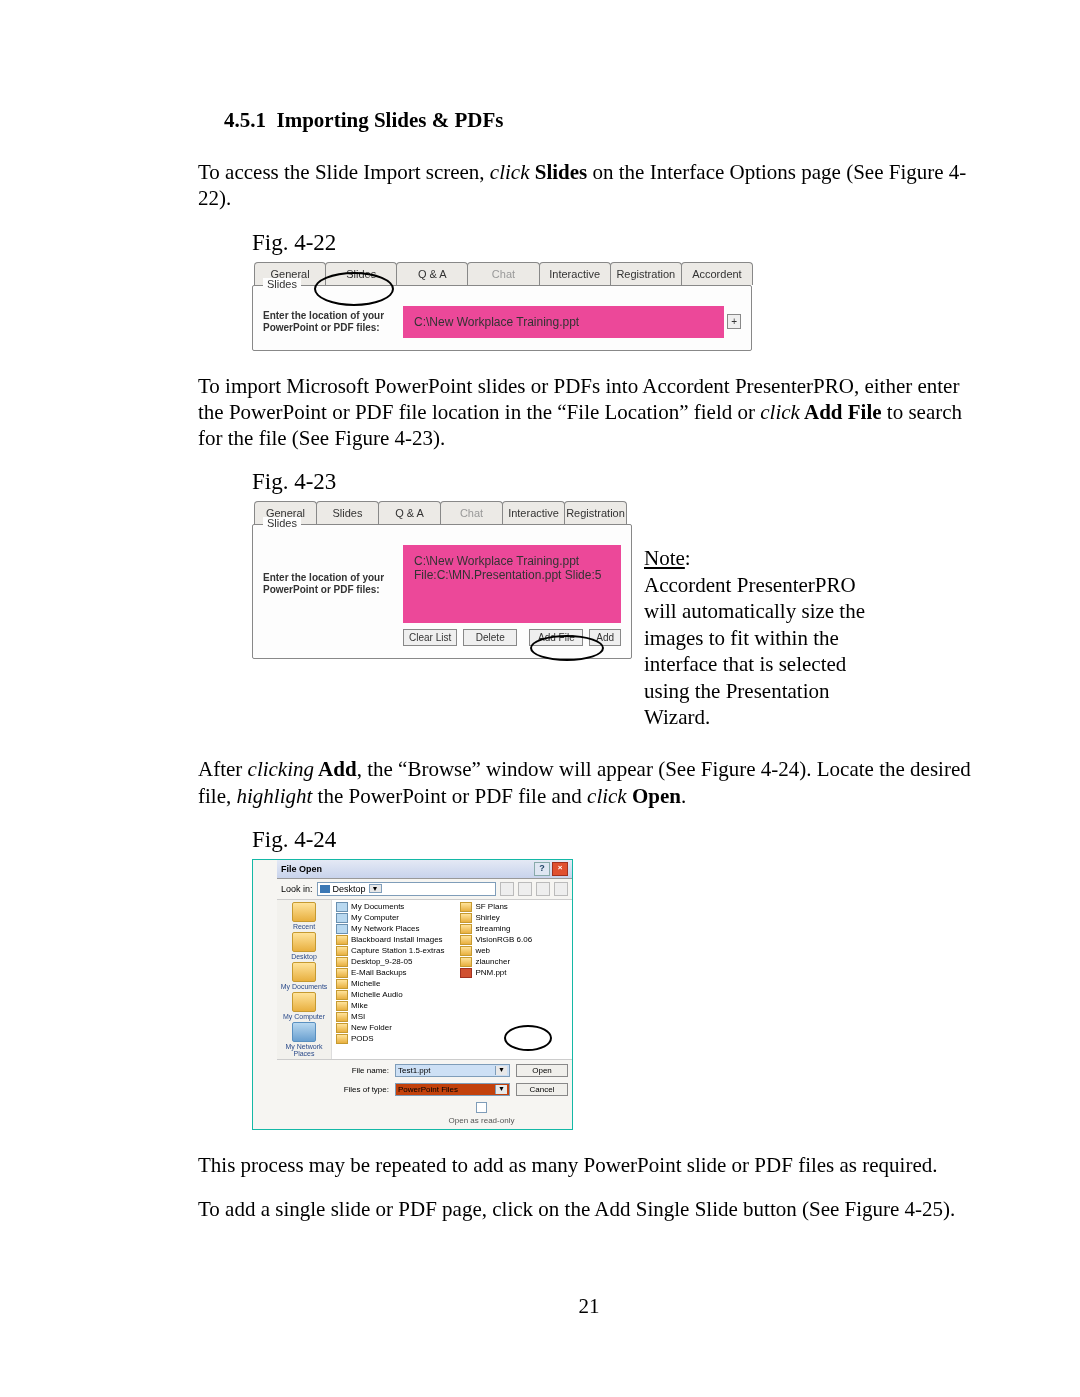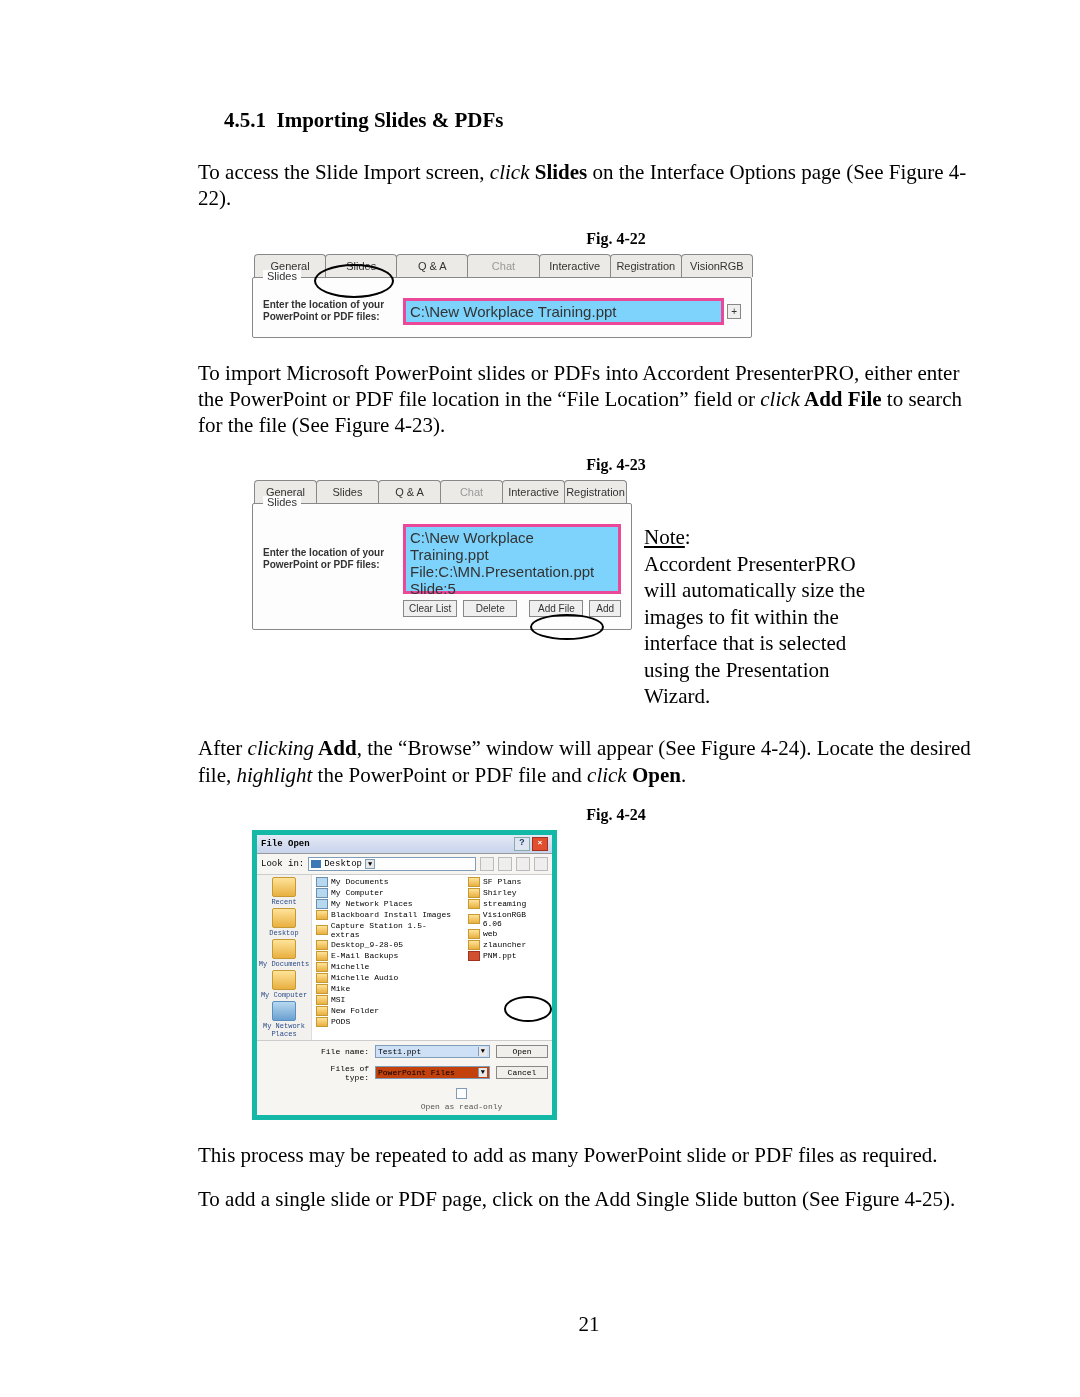--- a/index.html
+++ b/index.html
@@ -19,24 +19,23 @@
     font-size: 21px;
     font-weight: bold;
     margin: 0 0 26px 26px;
   }
   .body-text {
     font-size: 21px;
     line-height: 1.25;
     margin: 0 0 18px 0;
   }
   .fig-label {
-    font-size: 16px;
-    font-weight: bold;
+    font-size: 23px;
+    font-weight: normal;
     margin: 0 0 6px 54px;
-    text-align: center;
   }
   .figure {
     margin: 0 0 22px 54px;
   }
 
   
   .ui422, .ui423 {
     font-family: Verdana, Geneva, Tahoma, sans-serif;
     font-size: 11px;
     color: #333;
@@ -77,23 +76,23 @@
     align-items: center;
     margin-top: 10px;
   }
   .field-label {
     width: 140px;
     font-weight: bold;
     font-size: 10px;
     line-height: 1.2;
   }
   .text-input {
-    border: 3px solid #ec4899;
-    background: #7dd3fc;
-    font-size: 15px;
+    border: 7px solid #ec4899;
+    background: #ec4899;
+    font-size: 12px;
     padding: 2px 4px;
     flex: 1;
   }
   .text-input.tall {
     height: 60px;
     white-space: pre-line;
   }
   .side-btn {
     border: 1px solid #888;
     background: #efefef;
@@ -136,25 +135,26 @@
     font-size: 21px;
     line-height: 1.26;
     max-width: 230px;
     margin-top: 44px;
   }
   .underline { text-decoration: underline; }
 
   
   .fileopen {
     width: 295px;
-    border: 5px solid #14b8a6;
-    font-family: Liberation Mono, monospace;
+    border: 1px solid #14b8a6;
+    font-family: Liberation Sans, sans-serif;
     font-size: 9px;
     background: #f6f5f2;
     position: relative;
+    padding-left: 24px;
   }
   .fo-title {
     background: linear-gradient(#e4e9f5, #c8d3ec);
     border-bottom: 1px solid #999;
     padding: 2px 4px;
     font-weight: bold;
     display: flex;
     align-items: center;
   }
   .fo-title .sp { flex: 1; }
@@ -293,21 +293,21 @@
     display: flex; align-items: center; gap: 3px;
     font-size: 8px; color: #555; flex-direction: column;
   }
   .fo-check .box {
     width: 9px; height: 9px; border: 1px solid #7f9db9; background: #fff;
   }
 
   .pagenum {
     text-align: center;
     font-size: 21px;
-    margin-top: 100px;
+    margin-top: 72px;
   }
 </style>
 </head>
 <body>
 
 <div class="page">
 
   <div class="sect-heading">
     <span>4.5.1</span>&nbsp;&nbsp;<span>Importing Slides &amp; PDFs</span>
   </div>
@@ -319,21 +319,21 @@
   <div class="fig-label">Fig. 4-22</div>
   <div class="figure" style="position:relative; width:500px;">
     <div class="ui422">
       <div class="ui422-tabs">
         <div class="tab">General</div>
         <div class="tab">Slides</div>
         <div class="tab">Q &amp; A</div>
         <div class="tab dim">Chat</div>
         <div class="tab">Interactive</div>
         <div class="tab">Registration</div>
-        <div class="tab">VisionRGB</div>
+        <div class="tab">Accordent</div>
       </div>
       <div class="slides-box">
         <div class="slides-legend">Slides</div>
         <div class="field-row">
           <div class="field-label">Enter the location of your PowerPoint or PDF files:</div>
           <div class="text-input">C:\New Workplace Training.ppt</div>
           <div class="side-btn">+</div>
         </div>
       </div>
     </div>

